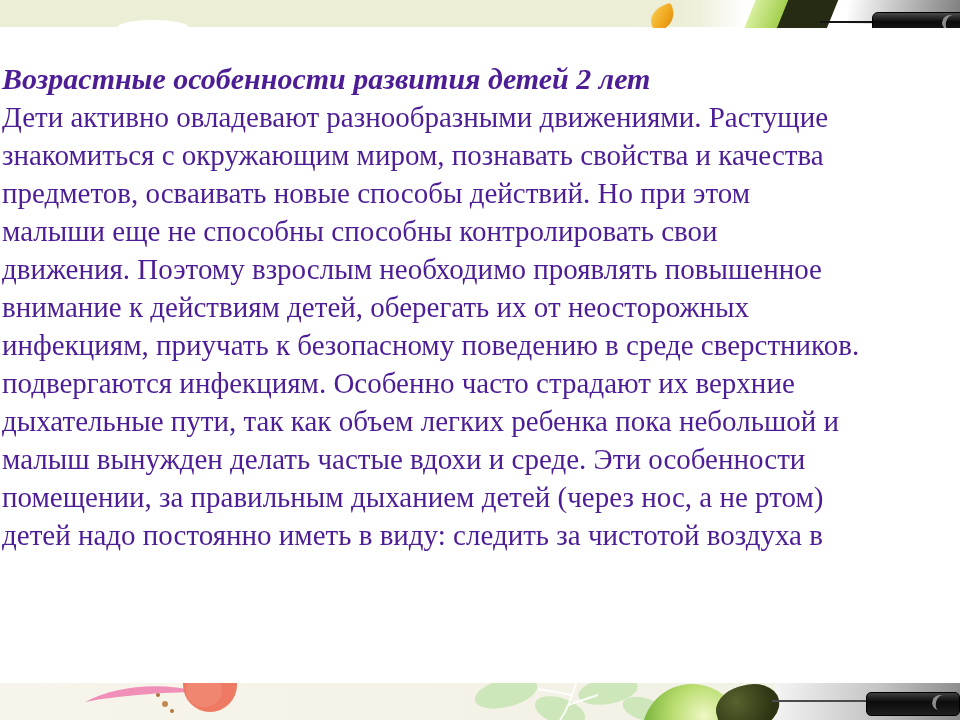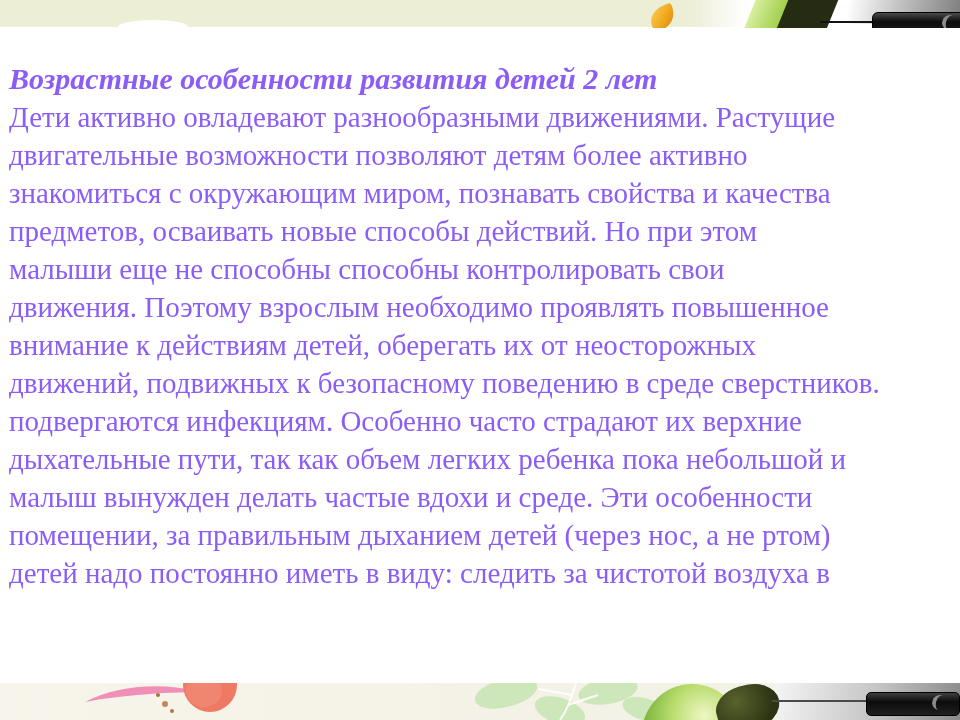--- a/index.html
+++ b/index.html
@@ -60,22 +60,22 @@
   .top-marker { left: 872px; width: 96px; }
   .marker-highlight {
     position: absolute; right: 9px; top: 2px; width: 14px; height: 16px;
     border-left: 4px solid #8d8d8d;
     border-radius: 50%;
     transform: rotate(14deg);
   }
 
   
   .text-block {
-    position: absolute; left: 9px; top: 60px; width: 946px;
-    color: #8b5cf6;
+    position: absolute; left: 2px; top: 60px; width: 946px;
+    color: #4c1d95;
   }
   .slide-title {
     font-size: 30px; line-height: 38px;
     font-weight: bold; font-style: italic;
     white-space: nowrap;
   }
   .body-line {
     font-size: 29px; line-height: 38px;
     white-space: nowrap;
   }
@@ -126,27 +126,26 @@
   <div class="top-corner-gradient"></div>
   <div class="top-rule"></div>
   <div class="marker-pen top-marker">
     <div class="marker-highlight"></div>
   </div>
 </div>
 
 <div class="text-block">
   <div class="slide-title">Возрастные особенности развития детей 2 лет</div>
   <div class="body-line">Дети активно овладевают разнообразными движениями. Растущие</div>
-  <div class="body-line">двигательные возможности позволяют детям более активно</div>
   <div class="body-line">знакомиться с окружающим миром, познавать свойства и качества</div>
   <div class="body-line">предметов, осваивать новые способы действий. Но при этом</div>
   <div class="body-line">малыши еще не способны способны контролировать свои</div>
   <div class="body-line">движения. Поэтому взрослым необходимо проявлять повышенное</div>
   <div class="body-line">внимание к действиям детей, оберегать их от неосторожных</div>
-  <div class="body-line">движений, подвижных к безопасному поведению в среде сверстников.</div>
+  <div class="body-line">инфекциям, приучать к безопасному поведению в среде сверстников.</div>
   <div class="body-line">подвергаются инфекциям. Особенно часто страдают их верхние</div>
   <div class="body-line">дыхательные пути, так как объем легких ребенка пока небольшой и</div>
   <div class="body-line">малыш вынужден делать частые вдохи и среде. Эти особенности</div>
   <div class="body-line">помещении, за правильным дыханием детей (через нос, а не ртом)</div>
   <div class="body-line">детей надо постоянно иметь в виду: следить за чистотой воздуха в</div>
 </div>
 
 <div class="bottom-band">
   <div class="silver-zone"></div>
 

